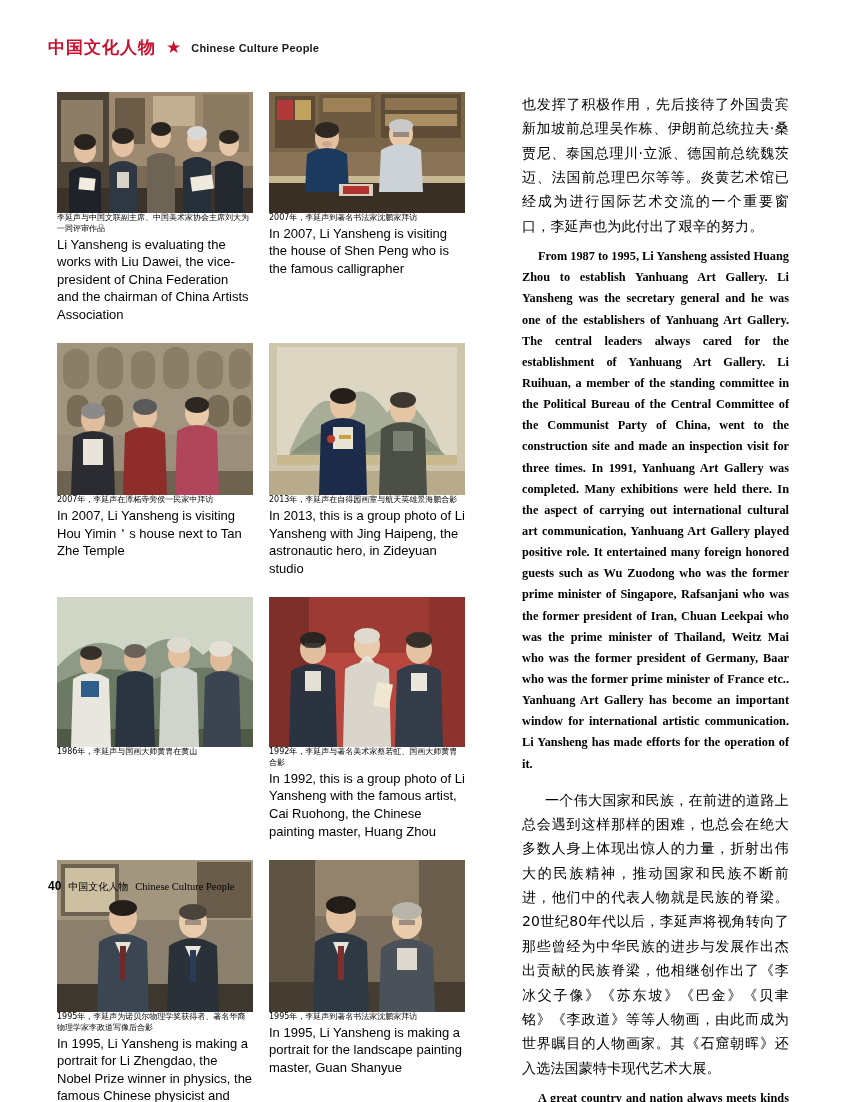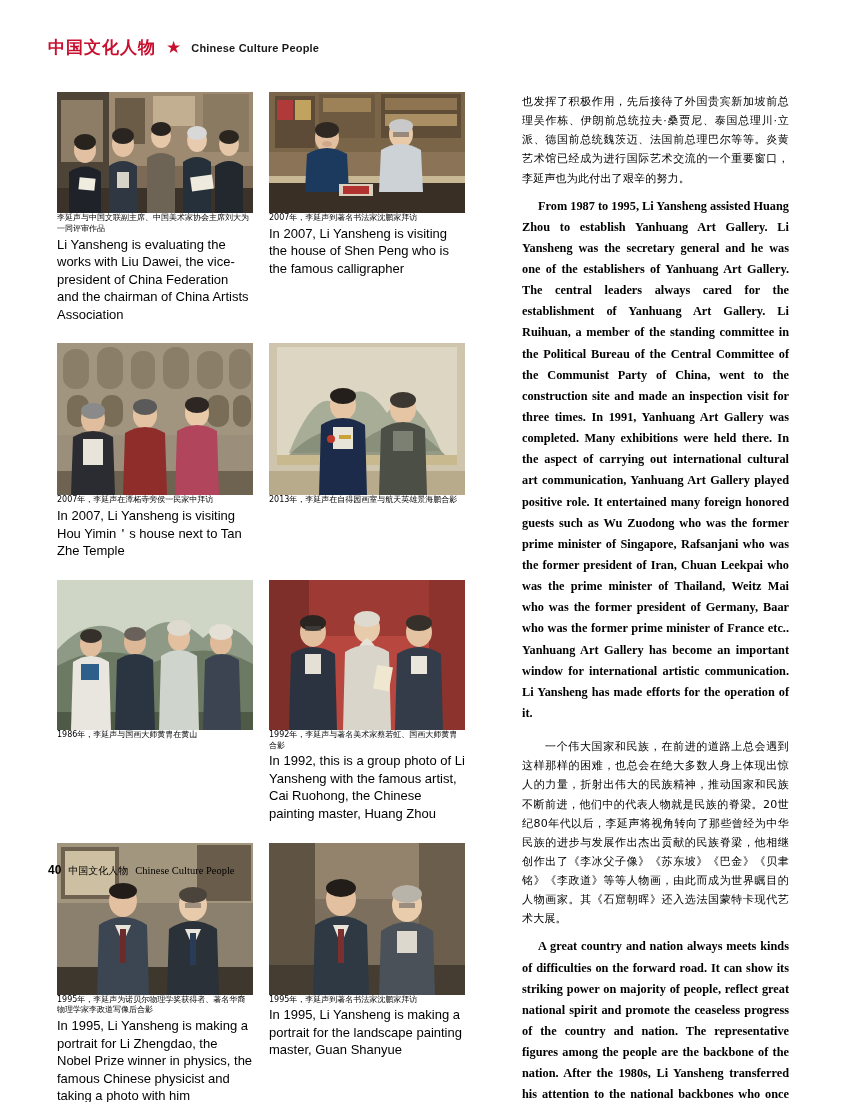--- a/index.html
+++ b/index.html
@@ -110,41 +110,41 @@
     left: 522px;
     top: 0;
     width: 267px;
   }
   .text-col p {
     margin: 0 0 0 0;
     text-align: justify;
   }
   .p-cn {
     font-family: "DejaVu Sans", sans-serif;
-    font-size: 11px;
+    font-size: 14px;
     line-height: 1.74;
     letter-spacing: .2px;
     text-align: justify;
   }
   .p-en {
     font-family: "Liberation Serif", serif;
     font-size: 12.3px;
     line-height: 1.72;
     text-align: justify;
   }
   .indent-cn { text-indent: 23px; }
   .indent-en { text-indent: 16px; font-weight: bold; }
   .gap-sm { margin-top: 8px !important; }
   .gap-md { margin-top: 13px !important; }
 
   
   .footer {
     position: absolute;
     left: 48px;
-    bottom: 42px;
+    bottom: 26px;
     display: flex;
     align-items: baseline;
     gap: 7px;
   }
   .pagenum {
     font-family: "Liberation Sans", sans-serif;
     font-weight: bold;
     font-size: 12px;
     color: #000;
   }
@@ -323,20 +323,21 @@
             <g>
               <ellipse cx="134" cy="66" rx="13" ry="15" fill="#e6c5a4"></ellipse>
               <ellipse cx="134" cy="57" rx="13" ry="8" fill="#3d3732"></ellipse>
               <path d="M110 152 L112 86 Q134 72 156 86 L158 152 Z" fill="#4c4f46"></path>
               <rect x="124" y="88" width="20" height="20" fill="#7b8073"></rect>
             </g>
           </svg>
         </div>
         <div class="cap">
           <span class="cn">2013年，李延声在自得园画室与航天英雄景海鹏合影</span>
+          <span class="en">In 2013, this is a group photo of Li Yansheng with Jing Haipeng, the astronautic hero, in Zideyuan studio</span>
         </div>
       </div>
 
       <div class="photo-block">
         <div class="photo tall2">
           <svg viewBox="0 0 196 150" width="196" height="150" preserveAspectRatio="none">
             <rect width="196" height="150" fill="#b9c2b0"></rect>
             <rect x="0" y="0" width="196" height="70" fill="#cfd6c6"></rect>
             <path d="M0 70 Q40 26 78 62 Q110 24 146 58 Q172 34 196 66 L196 88 L0 88 Z" fill="#8e9a86"></path>
             <path d="M0 86 Q46 60 98 82 Q150 58 196 84 L196 150 L0 150 Z" fill="#6d7a63"></path>

